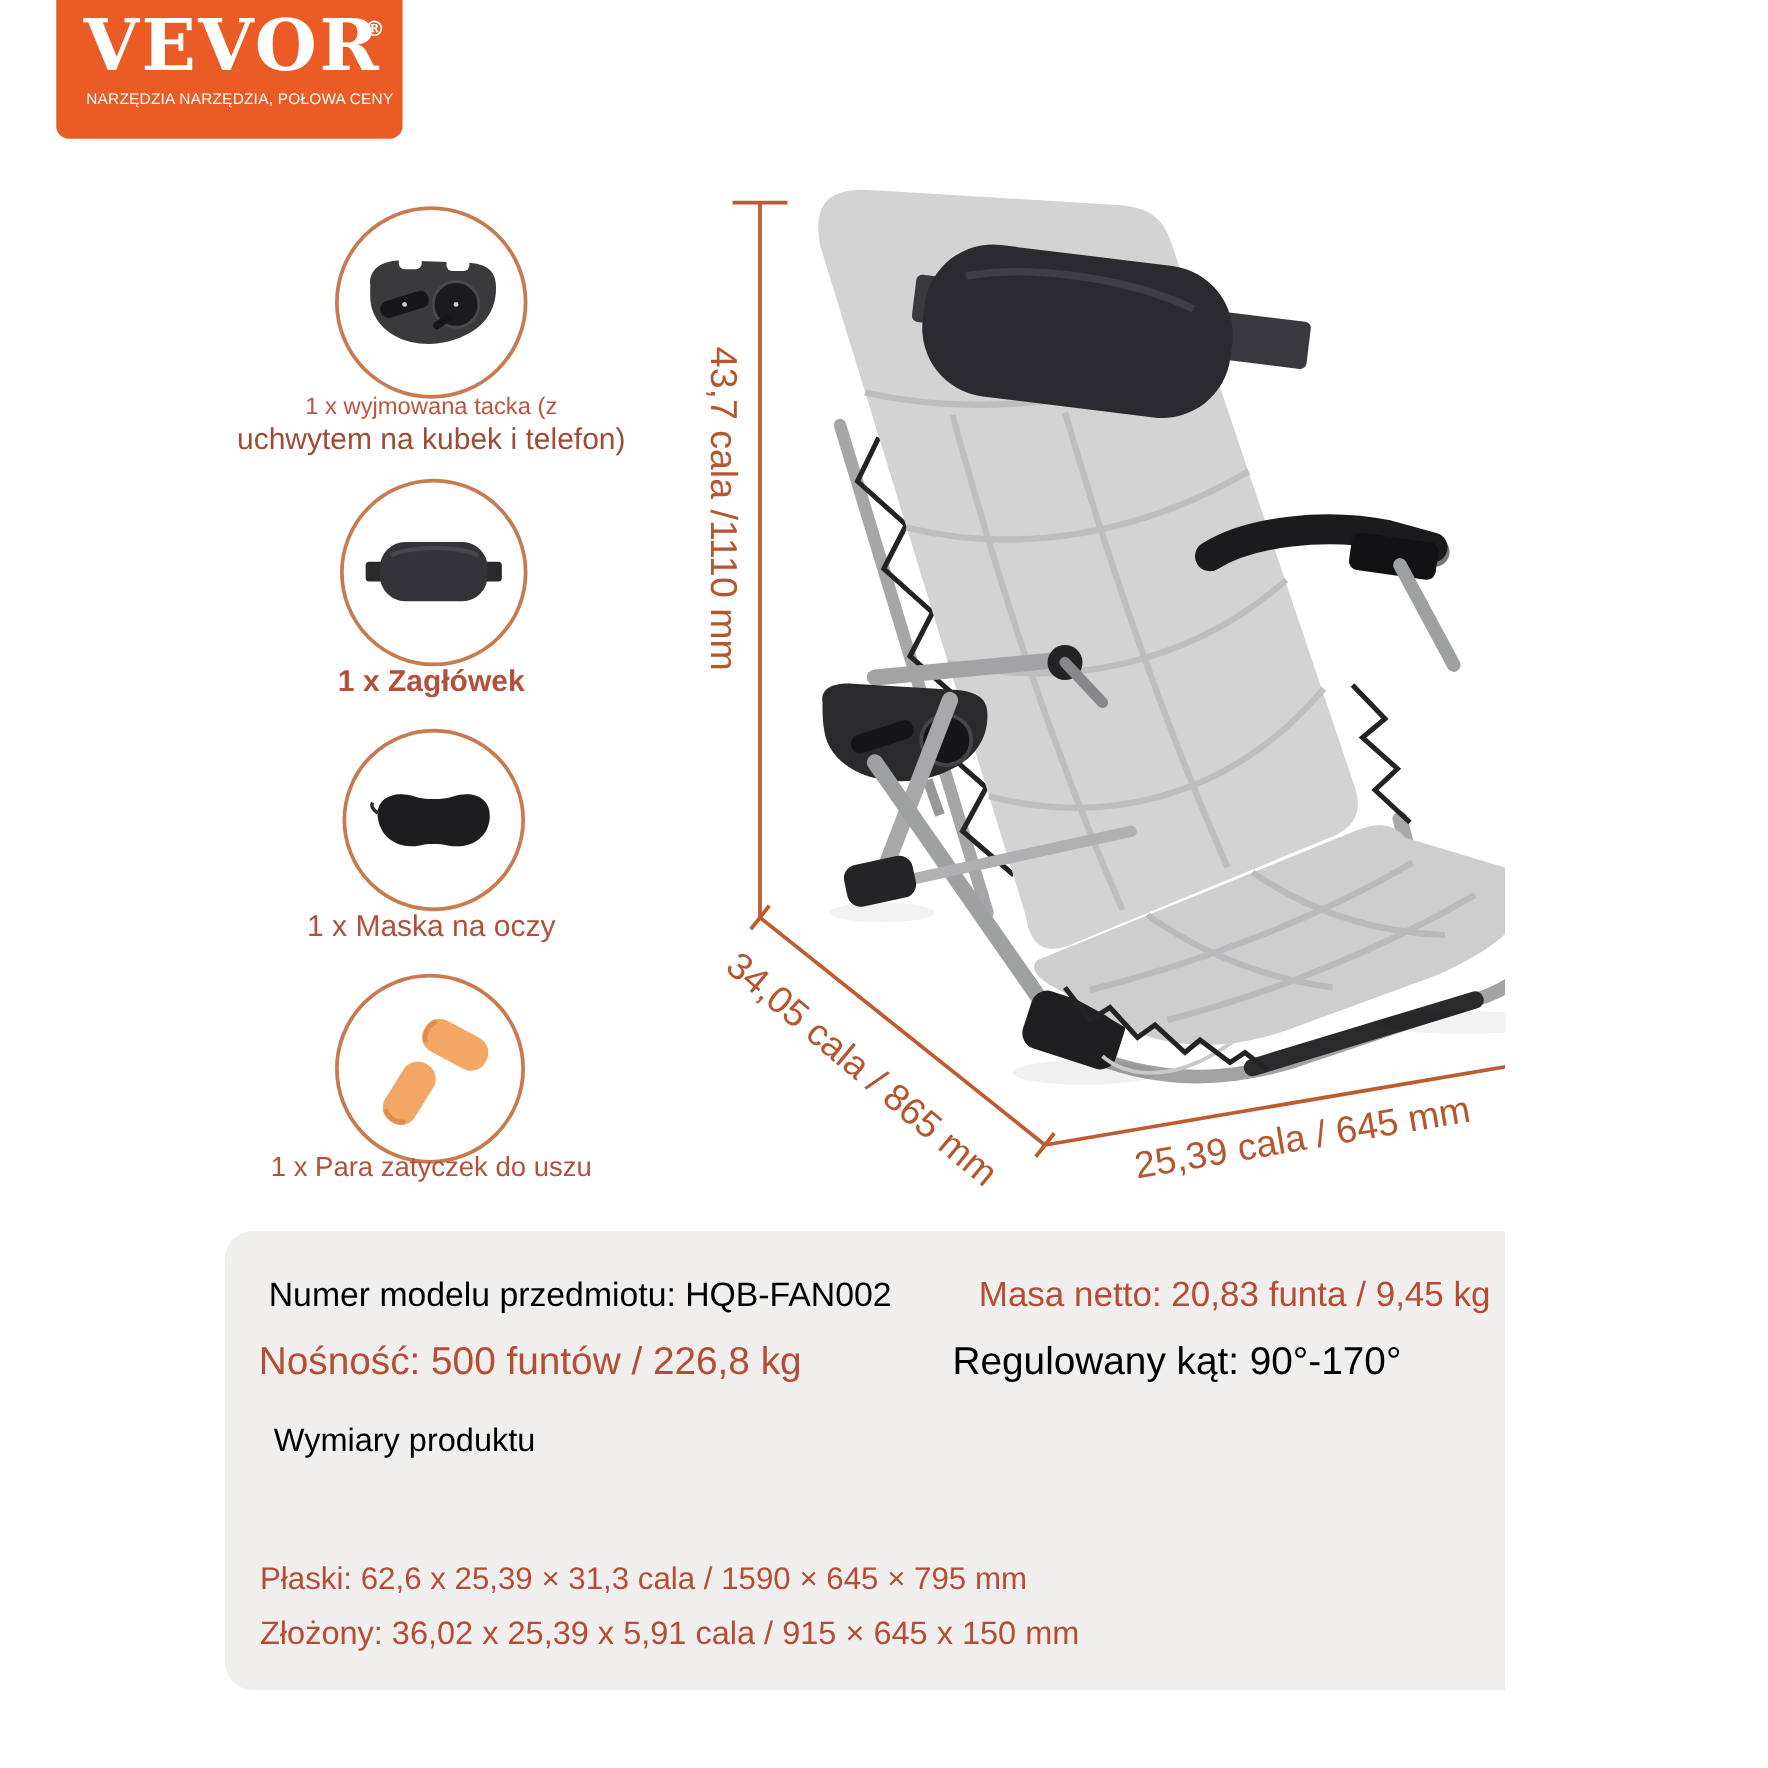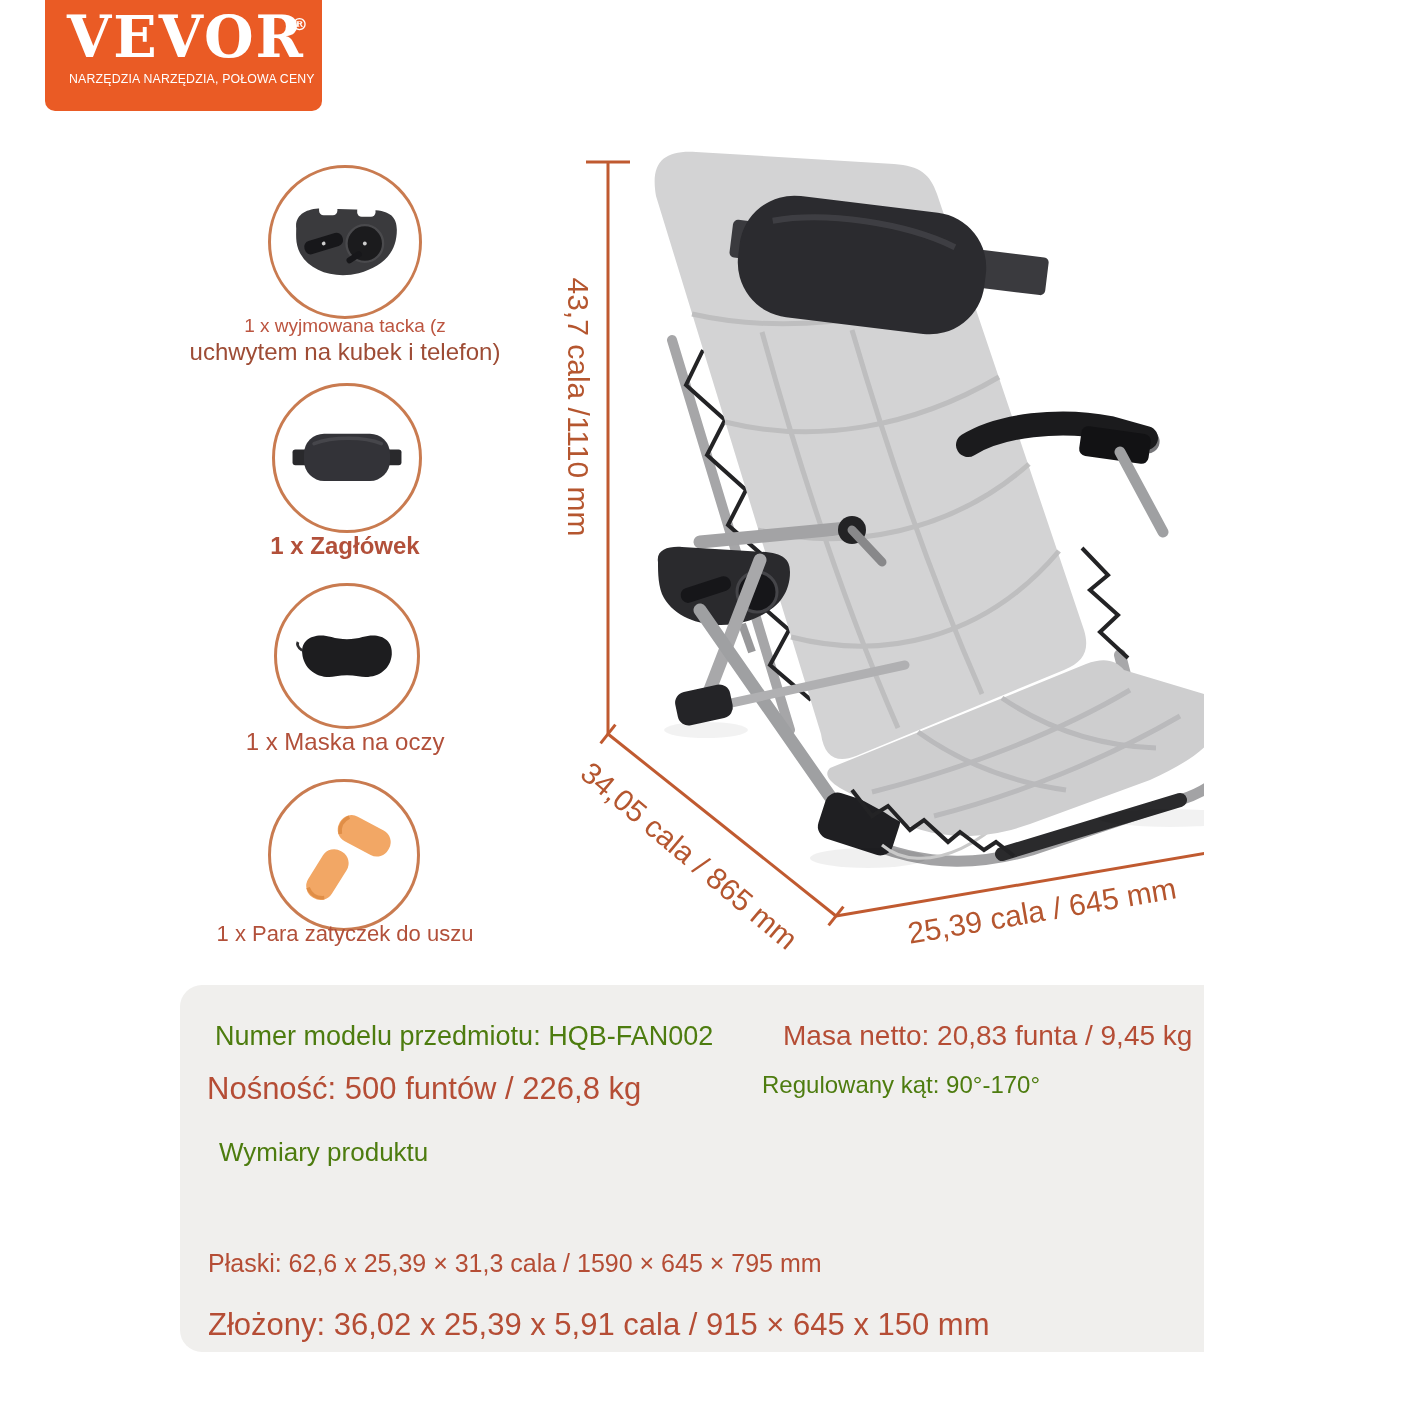--- a/index.html
+++ b/index.html
@@ -24,21 +24,21 @@
   
   .acc-circle{border:3px solid #C97B50;border-radius:50%;display:flex;align-items:center;justify-content:center;background:#fff;}
   .acc-label{left:100px;width:490px;text-align:center;color:#B2503A;line-height:1.25;}
 
   
   .dim-label{color:#B5562F;font-size:30px;white-space:nowrap;}
 
   
   .spec-panel{left:180px;top:985px;width:1057px;height:367px;background:#F0EFED;border-radius:22px;}
   .spec-text{position:absolute;white-space:nowrap;}
-  .t-gray{color:#4d7c0f;text-align:center;}
+  .t-gray{color:#000000;text-align:center;}
   .t-orange{color:#B54D35;}
 </style>
 </head>
 <body>
 
 <div class="canvas">
 
   <div class="abs logo-box">
     <div class="logo-brand">VEVOR</div>
     <div class="logo-reg">®</div>
@@ -190,19 +190,19 @@
   </svg>
 
   <div class="abs dim-label" style="left:578px;top:407px;transform:translate(-50%,-50%) rotate(90deg);">43,7 cala /1110 mm</div>
   <div class="abs dim-label" style="left:689px;top:856px;transform:translate(-50%,-50%) rotate(40deg);">34,05 cala / 865 mm</div>
   <div class="abs dim-label" style="left:1042px;top:911px;transform:translate(-50%,-50%) rotate(-9.7deg);">25,39 cala / 645 mm</div>
 
   <div class="abs spec-panel">
     <div class="spec-text t-gray" style="left:35px;top:36px;font-size:27px;">Numer modelu przedmiotu: HQB-FAN002</div>
     <div class="spec-text t-orange" style="left:603px;top:35px;font-size:28px;">Masa netto: 20,83 funta / 9,45 kg</div>
     <div class="spec-text t-orange" style="left:27px;top:86px;font-size:31px;">Nośność: 500 funtów / 226,8 kg</div>
-    <div class="spec-text t-gray" style="left:582px;top:86px;font-size:24px;">Regulowany kąt: 90°-170°</div>
+    <div class="spec-text t-gray" style="left:582px;top:86px;font-size:31px;">Regulowany kąt: 90°-170°</div>
     <div class="spec-text t-gray" style="left:28px;top:152px;font-size:26px;margin-left:11px;">Wymiary produktu</div>
     <div class="spec-text t-orange" style="left:28px;top:264px;font-size:25px;">Płaski: 62,6 x 25,39 × 31,3 cala / 1590 × 645 × 795 mm</div>
-    <div class="spec-text t-orange" style="left:28px;top:322px;font-size:31px;">Złożony: 36,02 x 25,39 x 5,91 cala / 915 × 645 x 150 mm</div>
+    <div class="spec-text t-orange" style="left:28px;top:306px;font-size:26px;">Złożony: 36,02 x 25,39 x 5,91 cala / 915 × 645 x 150 mm</div>
   </div>
 
 </div>
 
 </body></html>

